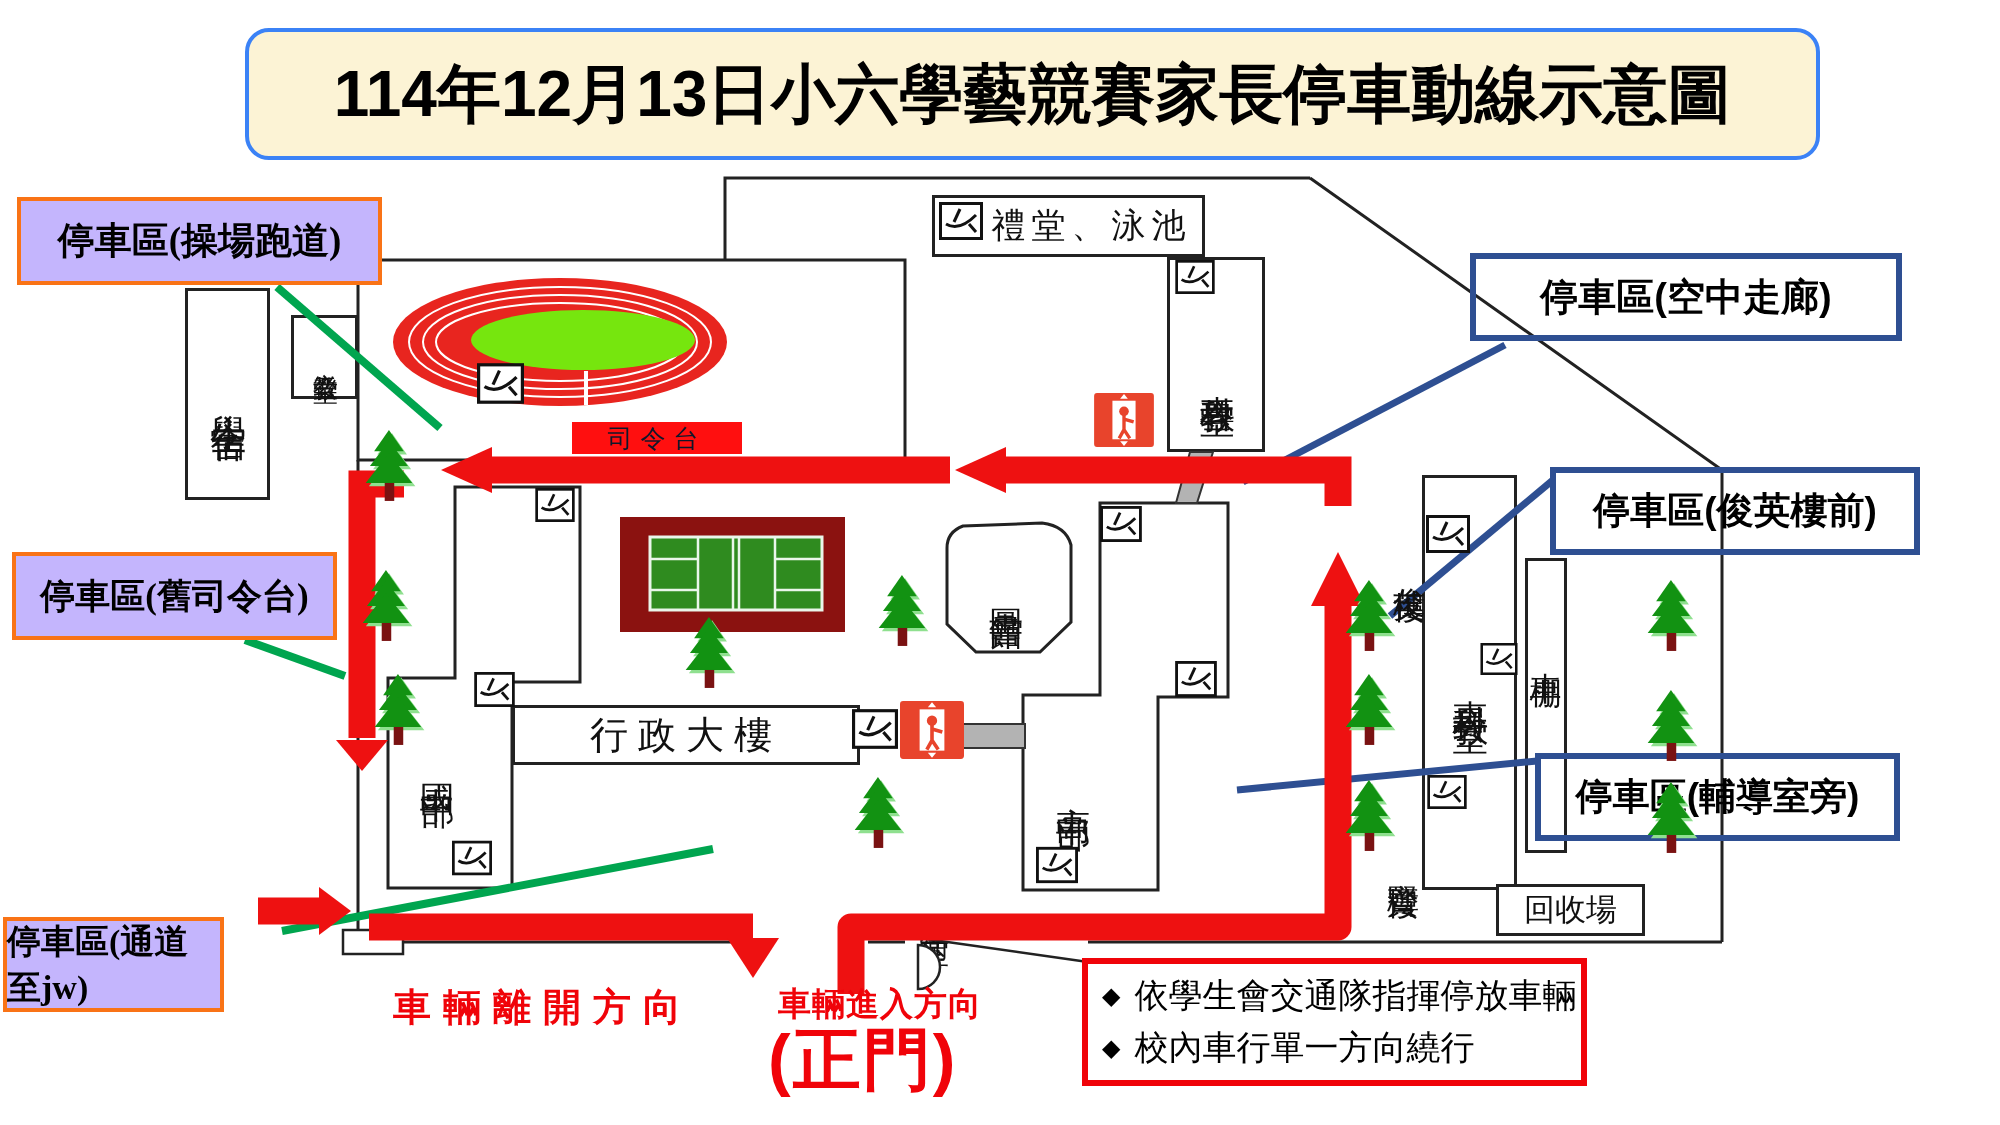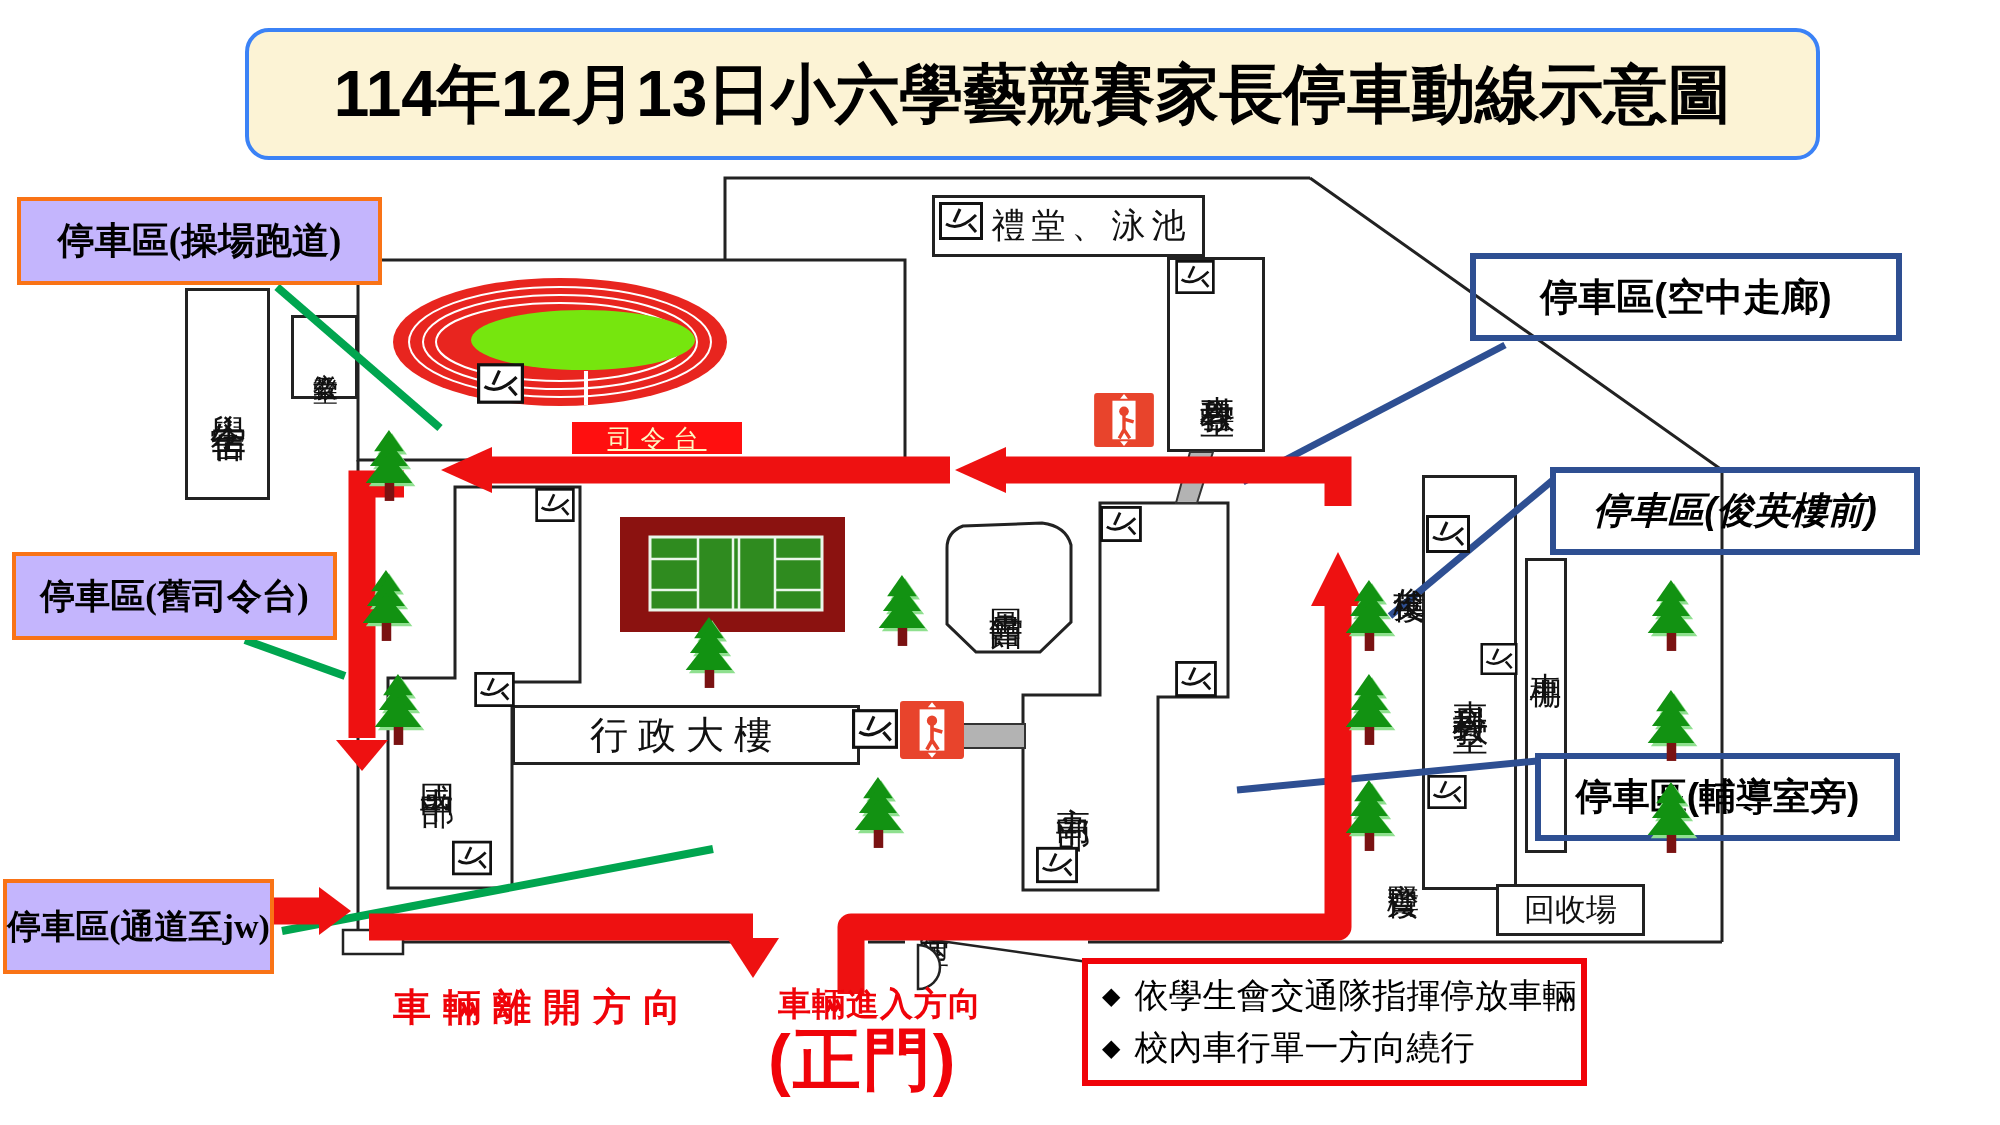--- a/index.html
+++ b/index.html
@@ -15,22 +15,22 @@
        display:flex;align-items:center;justify-content:center;}
   .guard{z-index:1 !important;}
   
   .zone{position:absolute;z-index:5;display:flex;align-items:center;justify-content:center;
         font-weight:700;color:#000;box-sizing:border-box;letter-spacing:0px;}
   .zone.green{border:4px solid #f97316;background:#c4b5fd;font-family:Liberation Serif, serif;}
   .zone.blue{border:6px solid #2e4f92;background:transparent;}
   
   .flowlabel{position:absolute;z-index:5;color:#f00309;font-weight:700;}
   
-  .podium{position:absolute;z-index:5;background:#ff0f0f;color:#fef9c3;display:flex;
-          align-items:center;justify-content:center;font-family:"Liberation Serif",serif;text-decoration:underline;}
+  .podium{position:absolute;z-index:5;background:#ff0f0f;color:#0f172a;display:flex;
+          align-items:center;justify-content:center;font-family:"Liberation Serif",serif;}
   
   .titlebox{position:absolute;z-index:7;background:#fcf3d5;border:4px solid #3b82f6;
             border-radius:24px;display:flex;align-items:center;justify-content:center;
             font-weight:800;color:#000;box-sizing:border-box;}
   
   .infobox{position:absolute;z-index:5;background:#fff;border:6px solid #f00309;
            box-sizing:border-box;display:flex;flex-direction:column;justify-content:center;
            gap:6px;padding:8px 10px;}
   .inforow{display:flex;align-items:center;font-family:"Liberation Serif",serif;
            font-size:34px;color:#000;white-space:nowrap;}
@@ -257,25 +257,25 @@
 <svg class="tree" style="left:1645px;top:780px">
     <use href="#sym-tree"></use>
   </svg>
 
 <div class="podium" style="left:572px;top:422px;width:170px;height:32px;font-size:25px;letter-spacing:8px;">司令台</div>
 
 <div class="zone green" style="left:17px;top:197px;width:365px;height:88px;font-size:37px;">停車區(操場跑道)</div>
 
 <div class="zone green" style="left:12px;top:552px;width:325px;height:88px;font-size:35px;">停車區(舊司令台)</div>
 
-<div class="zone green" style="left:3px;top:879px;width:271px;height:95px;font-size:34px;">停車區(通道至jw)</div>
+<div class="zone green" style="left:3px;top:917px;width:221px;height:95px;font-size:34px;">停車區(通道至jw)</div>
 
 <div class="zone blue" style="left:1470px;top:253px;width:432px;height:88px;font-size:38px;">停車區(空中走廊)</div>
 
-<div class="zone blue" style="left:1550px;top:467px;width:370px;height:88px;font-size:37px;font-style:italic;">停車區(俊英樓前)</div>
+<div class="zone blue" style="left:1550px;top:467px;width:370px;height:88px;font-size:37px;">停車區(俊英樓前)</div>
 
 <div class="zone blue" style="left:1535px;top:753px;width:365px;height:88px;font-size:37px;">停車區(輔導室旁)</div>
 
 <div class="flowlabel" style="left:393px;top:982px;font-size:38px;letter-spacing:12px;">車輛離開方向</div>
 
 <div class="flowlabel" style="left:778px;top:982px;font-size:33px;letter-spacing:1px;">車輛進入方向</div>
 
 <div class="flowlabel" style="left:768px;top:1015px;font-size:68px;letter-spacing:2px;">(正門)</div>
 
 <div class="infobox" style="left:1082px;top:958px;width:505px;height:128px;">

